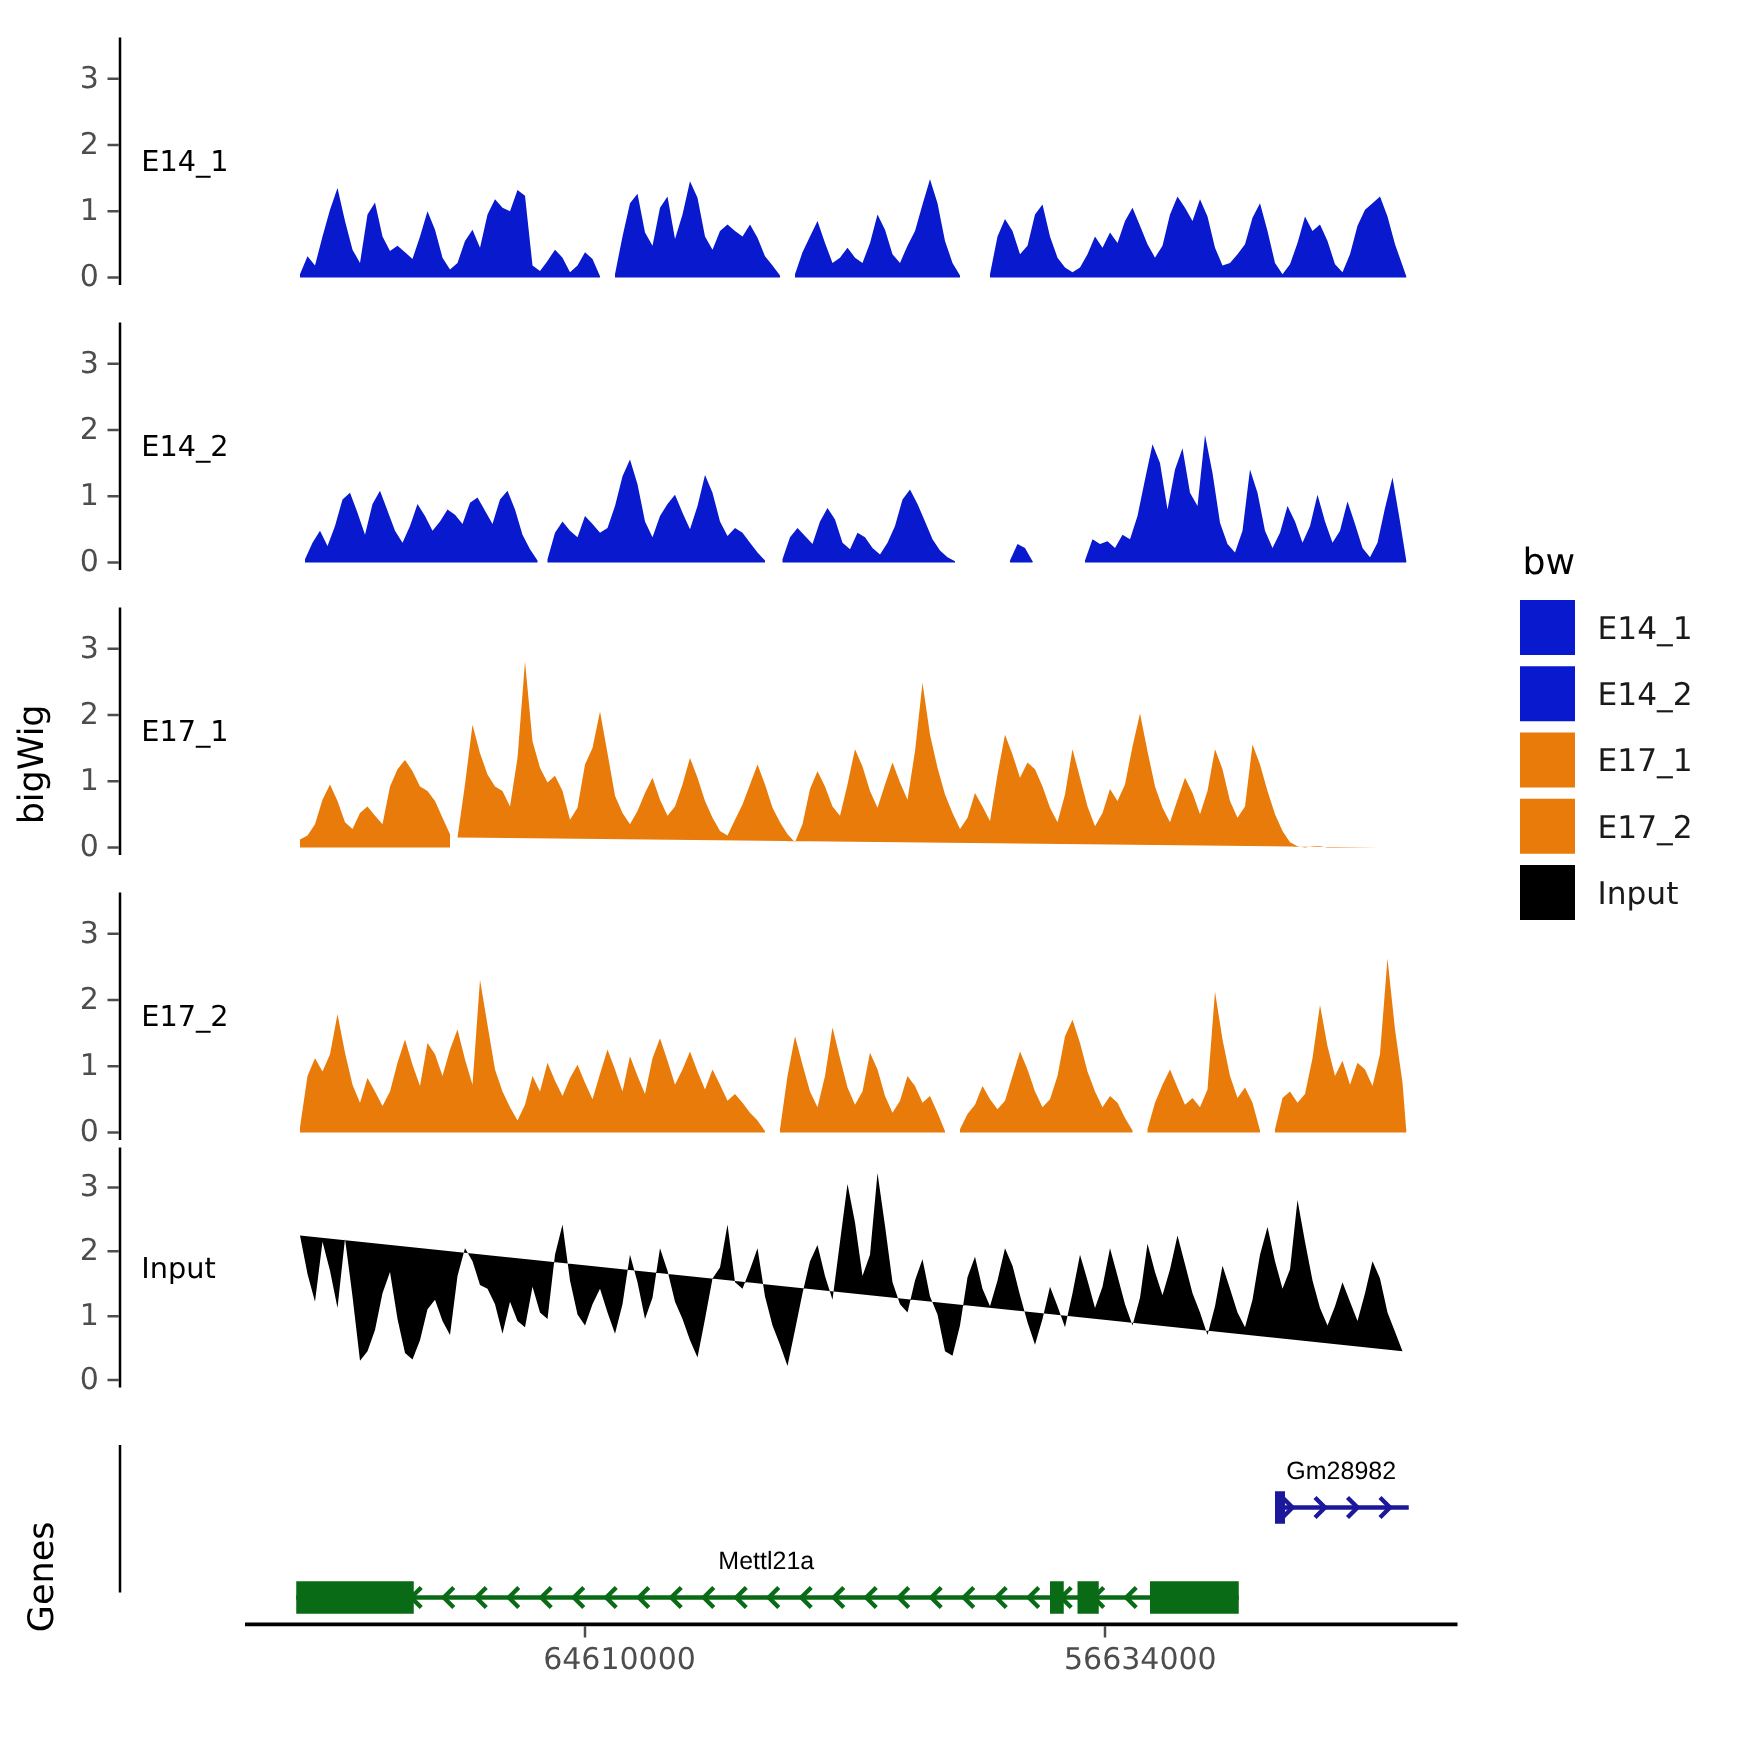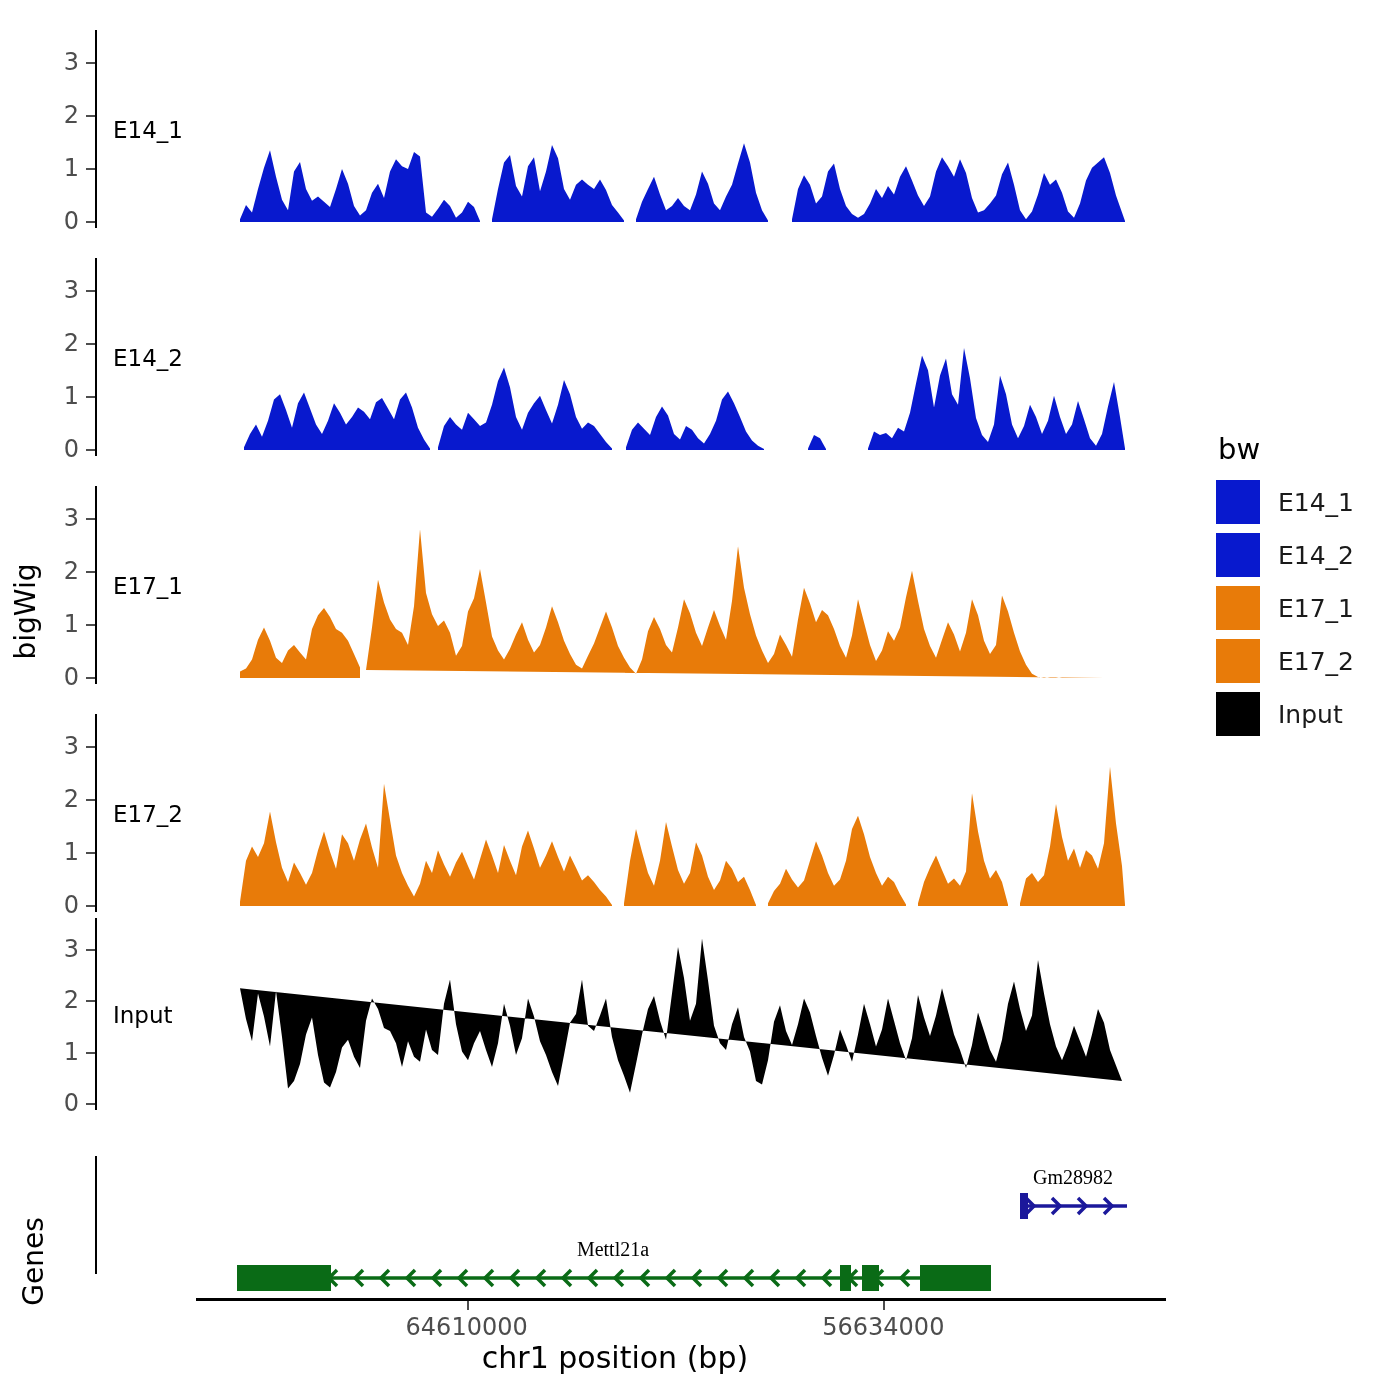--- a/index.html
+++ b/index.html
@@ -38,25 +38,25 @@
   .swatch{position:absolute;left:0;top:0;width:44px;height:44px;}
   .legend-text{
     position:absolute;left:62px;top:8px;font-size:25px;color:#1a1a1a;
     white-space:nowrap;font-family:"DejaVu Sans",sans-serif;
   }
 
   
   #genepanel{position:absolute;left:0;top:1150px;width:1400px;height:190px;}
   .genelabel{
     position:absolute;font-size:20px;white-space:nowrap;
-    font-family:Liberation Serif, serif;
+    font-family:Liberation Sans, sans-serif;
   }
   .xtick{position:absolute;background:#4d4d4d;width:2px;height:9px;}
   .xticklab{
-    position:absolute;font-size:24px;color:#4d4d4d;text-align:center;
+    position:absolute;font-size:24px;color:#4d4d4d;text-align:right;
     white-space:nowrap;font-family:"DejaVu Sans",sans-serif;
   }
   .baseline{position:absolute;background:#000;height:3px;}
 </style>
 </head>
 <body>
 
 <div id="stage">
 
   <div class="axis-title vert" id="ylab-bigwig" style="left: -35px; top: 595px; width: 120px; text-align: center;">bigWig</div>
@@ -232,14 +232,13 @@
       </div>
     <div class="baseline" id="xbaseline" style="left: 196px; top: 148px; width: 970px;"></div>
     <div id="xticks">
         <div class="xtick" style="left: 466.667px; top: 151px;"></div>
         <div class="xticklab" style="left: 376.667px; top: 163px; width: 180px;">64610000</div>
         <div class="xtick" style="left: 883.333px; top: 151px;"></div>
         <div class="xticklab" style="left: 793.333px; top: 163px; width: 180px;">56634000</div>
       </div>
   </div>
 
-  <div class="axis-title" id="xlab" style="left: 0px; top: 1340px; width: 1230px; text-align: center; font-size: 30px;">chr1 position (bp)</div>
 </div>
 
 </body></html>

